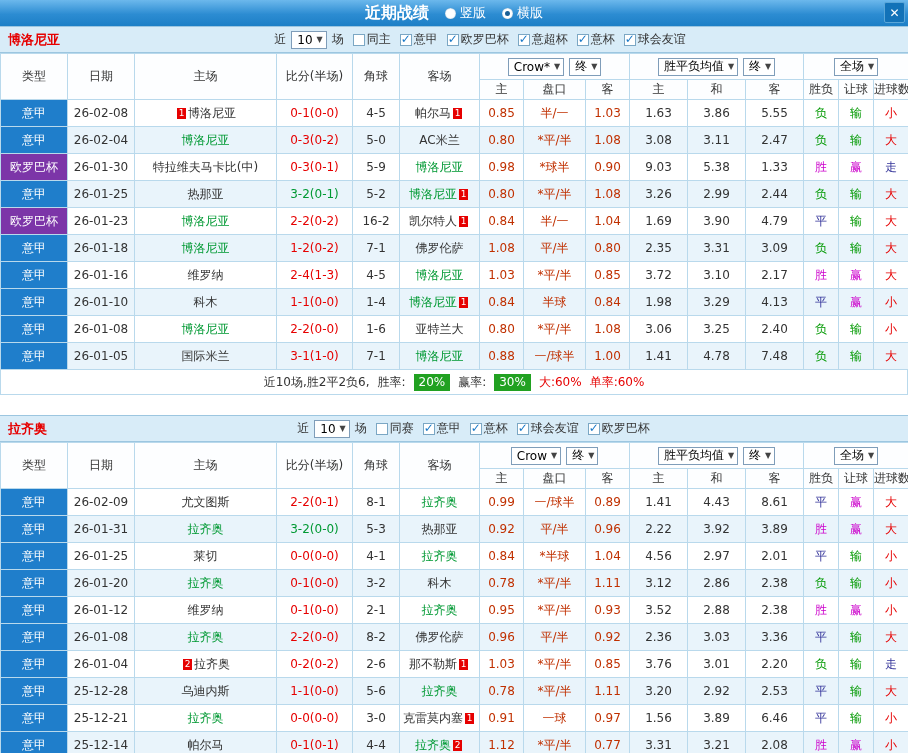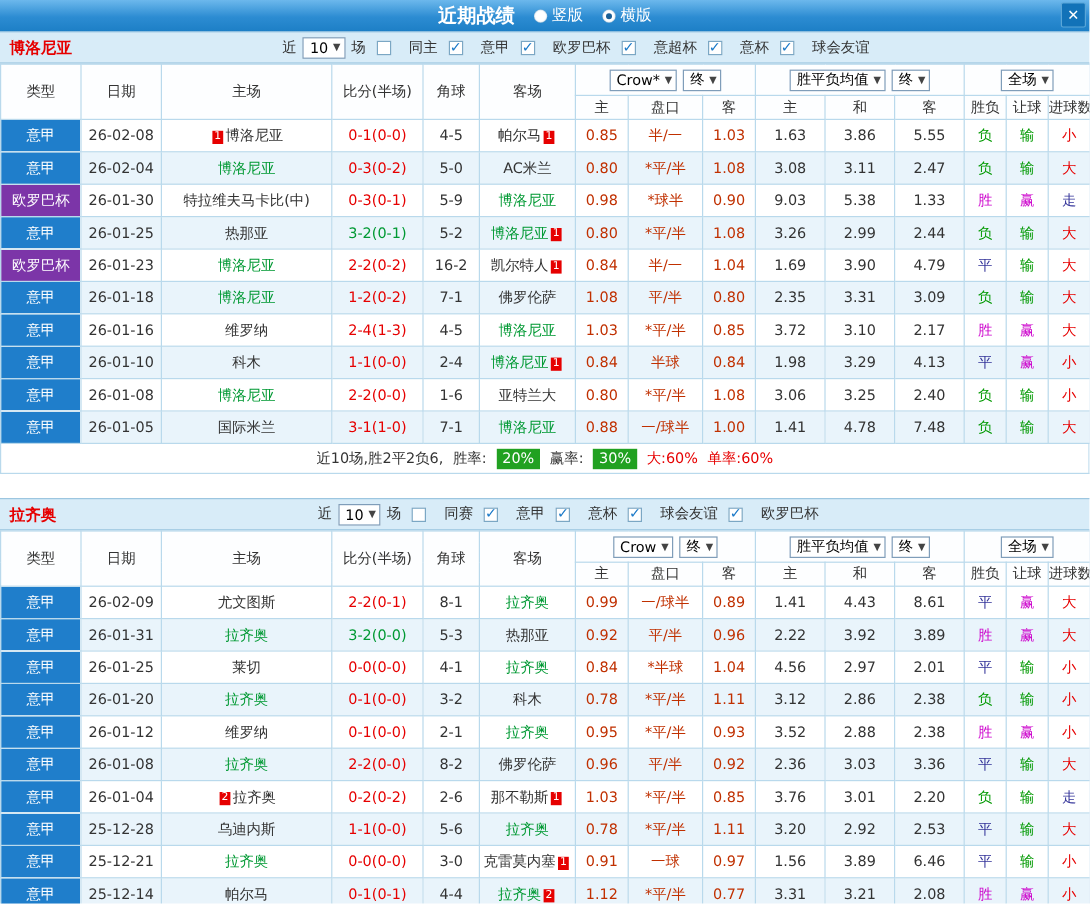--- a/index.html
+++ b/index.html
@@ -18,21 +18,21 @@
     border:1px solid #5aa6d8; border-radius:2px; color:#fff; display:flex; align-items:center; justify-content:center;
     font-size:12px; font-weight:bold; cursor:pointer; }
 
   
   .panel.gap { margin-top: 20px; }
   .section-header { height:27px; background:#d8ecf8; border-top:1px solid #9cc6e0; border-bottom:1px solid #9cc6e0;
     display:flex; align-items:center; padding:0 8px; }
   .team-name { color:var(--team-name-red); font-weight:bold; font-size:13px; }
   .filters { display:flex; align-items:center; gap:5px; margin:0 auto; color:#333; }
   .cb-list { display:inline-flex; align-items:center; gap:9px; margin-left:4px; }
-  .cb-item { display:inline-flex; align-items:center; gap:15px; cursor:pointer; }
+  .cb-item { display:inline-flex; align-items:center; gap:2px; cursor:pointer; }
   .cb { width:12px; height:12px; border:1px solid #7ba7c4; background:#fff; display:inline-block; position:relative; }
   .cb.checked::after { content:"✓"; position:absolute; left:0; top:-3px; font-size:12px; font-weight:bold; color:#1a79c8; }
 
   .sel { display:inline-flex; align-items:center; border:1px solid #7f9db9; background:#fff; height:18px;
     padding:0 3px 0 5px; font-size:12px; color:#000; cursor:pointer; white-space:nowrap; }
   .sel::after { content:"▼"; font-size:8px; margin-left:4px; color:#444; }
 
   
   table { width:908px; border-collapse:collapse; table-layout:fixed; border:1px solid #0c4a6e; }
   th, td { border:1px solid #b9d9ec; text-align:center; font-size:12px; overflow:hidden; white-space:nowrap; }
@@ -314,21 +314,21 @@
     <td class="o-win">胜</td>
     <td class="o-win">赢</td>
     <td class="o-big">大</td>
   </tr>
 
   <tr class="data">
     <td class="league serie">意甲</td>
     <td>26-01-10</td>
     <td><span class="team-dark">科木</span></td>
     <td class="score-red">1-1(0-0)</td>
-    <td>2-4</td>
+    <td>1-4</td>
     <td><span class="team-green">博洛尼亚</span><span class="badge">1</span></td>
     <td class="odds">0.84</td>
     <td class="odds">半球</td>
     <td class="odds">0.84</td>
     <td class="avg">1.98</td>
     <td class="avg">3.29</td>
     <td class="avg">4.13</td>
     <td class="o-push">平</td>
     <td class="o-win">赢</td>
     <td class="o-big">小</td>

